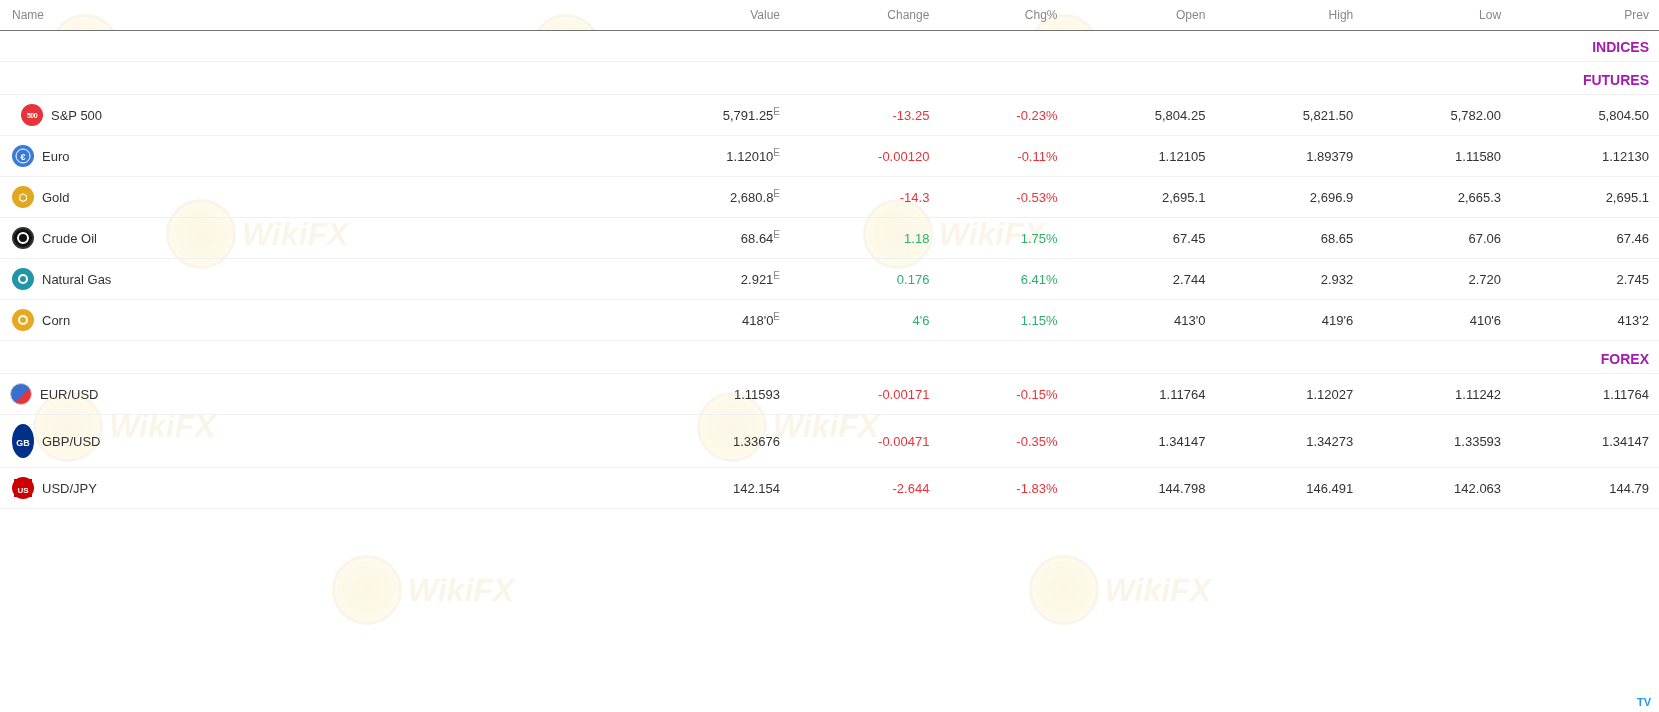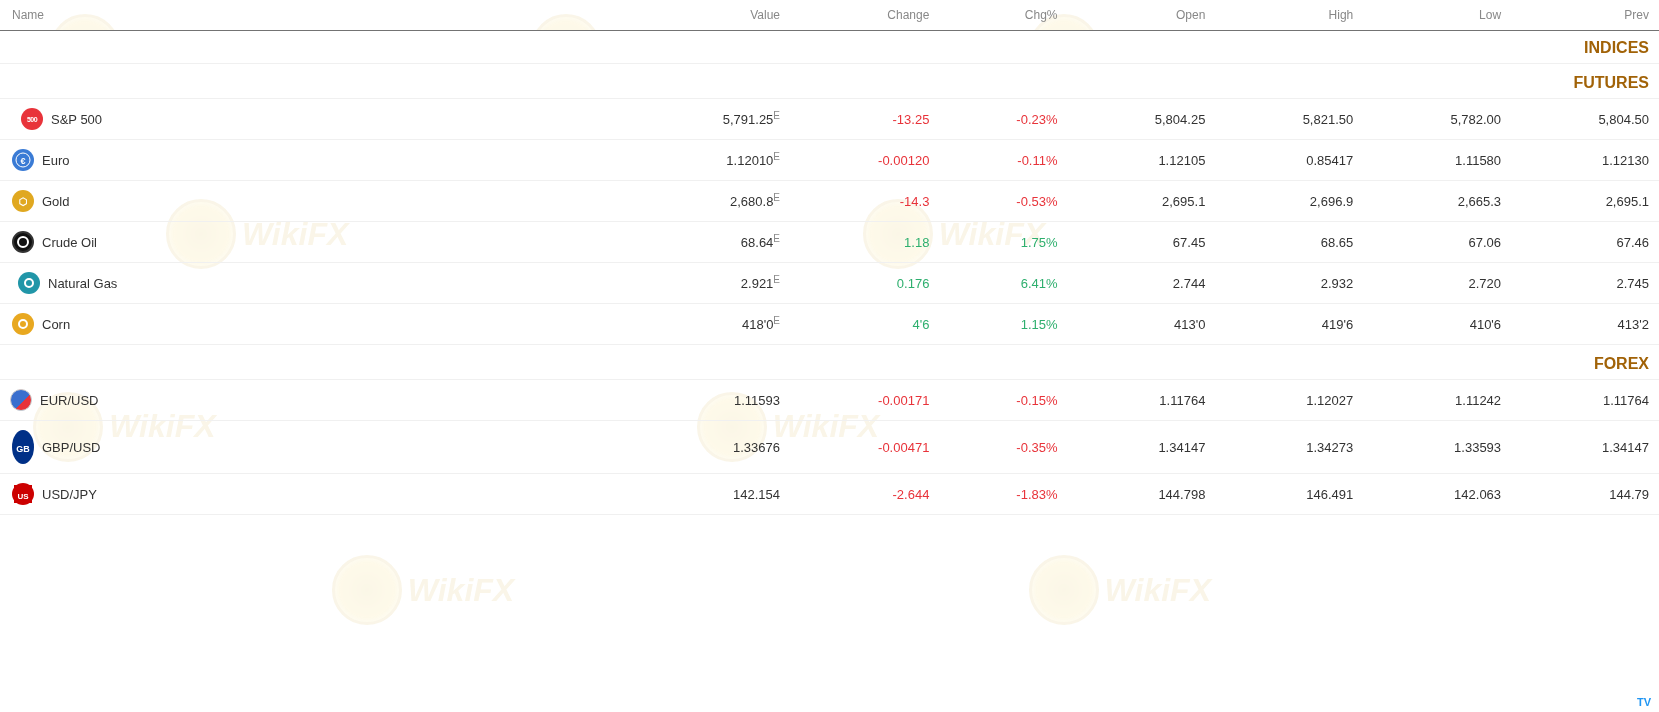--- a/index.html
+++ b/index.html
@@ -32,22 +32,22 @@
     }
     thead th:not(:first-child) {
       text-align: right;
     }
     tbody tr {
       border-bottom: 1px solid #f0f0f0;
     }
     .section-header td {
       padding: 10px 10px 6px 10px;
       font-weight: 700;
-      font-size: 16px;
-      color: #a16207;
+      font-size: 14px;
+      color: #a21caf;
       background: #fff;
       border-bottom: none;
     }
     .section-header-indices td {
       padding: 8px 10px 6px 10px;
     }
     td {
       padding: 9px 10px;
       white-space: nowrap;
     }
@@ -209,21 +209,21 @@
                 <text x="8" y="12" text-anchor="middle" fill="#fff" font-size="9" font-weight="bold">€</text>
               </svg>
       </div>
             <span>Euro</span>
           </div>
         </td>
         <td class="value-cell">1.12010<sup class="est-mark">E</sup></td>
         <td class="red">-0.00120</td>
         <td class="red">-0.11%</td>
         <td>1.12105</td>
-        <td>0.85417</td>
+        <td>1.89379</td>
         <td>1.11580</td>
         <td>1.12130</td>
       </tr>
       <tr>
         <td style="padding-left: 12px;">
           <div class="name-cell">
             <div class="icon icon-gold">
         <svg width="22" height="22" viewBox="0 0 22 22">
                 <circle cx="11" cy="11" r="10" fill="#e0a820"></circle>
                 <text x="11" y="15" text-anchor="middle" fill="#fff" font-size="10">⬡</text>
@@ -254,21 +254,21 @@
         </td>
         <td class="value-cell">68.64<sup class="est-mark">E</sup></td>
         <td class="green">1.18</td>
         <td class="green">1.75%</td>
         <td>67.45</td>
         <td>68.65</td>
         <td>67.06</td>
         <td>67.46</td>
       </tr>
       <tr>
-        <td style="padding-left: 18px;">
+        <td style="padding-left: 12px;">
           <div class="name-cell">
             <div class="icon" style="background:#2196a8;width:22px;height:22px;">
         <svg width="18" height="18" viewBox="0 0 18 18">
                 <circle cx="9" cy="9" r="8" fill="#2196a8"></circle>
                 <circle cx="9" cy="9" r="4" fill="none" stroke="#fff" stroke-width="2"></circle>
               </svg>
       </div>
             <span>Natural Gas</span>
           </div>
         </td>

